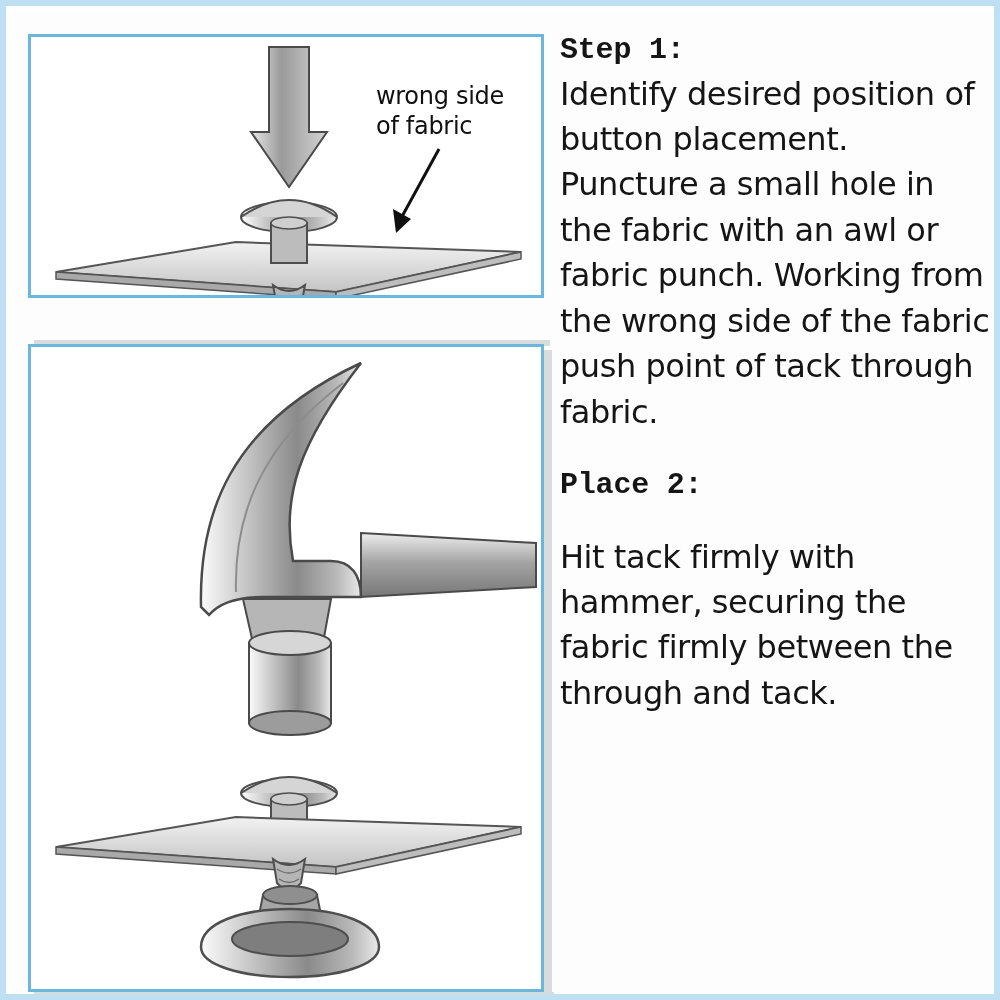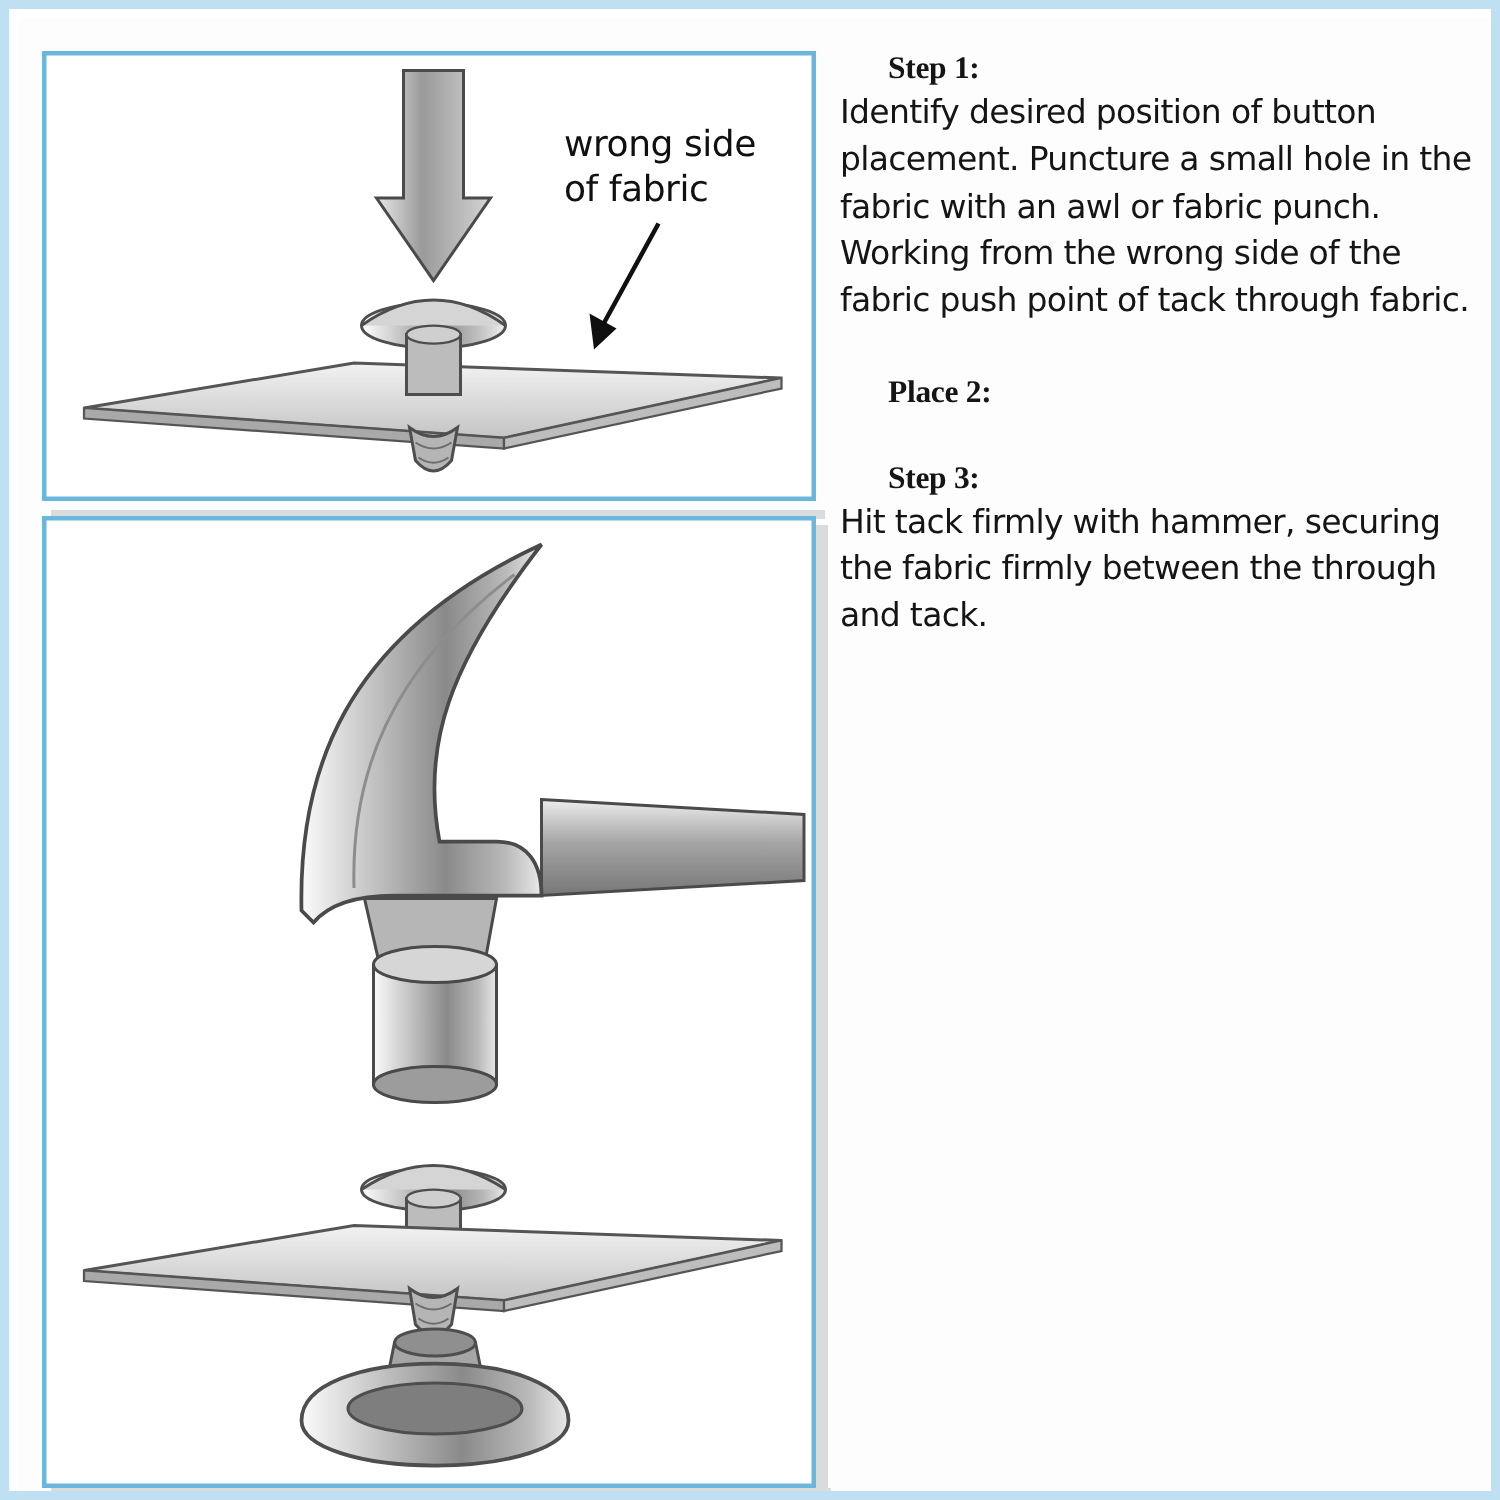--- a/index.html
+++ b/index.html
@@ -43,21 +43,21 @@
     position: absolute;
     background: #ffffff;
     border: 3px solid #6ab6dd;
     box-sizing: border-box;
     overflow: hidden;
   }
   .panel-1 {
     left: 8px;
     top: 12px;
     width: 516px;
-    height: 300px;
+    height: 264px;
   }
   .panel-2 {
     left: 8px;
     top: 322px;
     width: 516px;
     height: 648px;
   }
   .panel-shadow {
     position: absolute;
     background: #d9dcdd;
@@ -86,32 +86,31 @@
     position: absolute;
     left: 548px;
     top: 20px;
     width: 430px;
     height: 950px;
   }
   .step {
     margin-bottom: 26px;
   }
   .step-title {
-    font-family: Liberation Serif, serif;
+    font-family: Liberation Mono, monospace;
     font-weight: bold;
-    font-size: 21px;
+    font-size: 30px;
     color: #151515;
     line-height: 1.25;
     margin-bottom: 2px;
     letter-spacing: -0.2px;
-    margin-left: 32px;
   }
   .step-body {
     font-family: "DejaVu Sans", sans-serif;
-    font-size: 22px;
+    font-size: 32px;
     color: #151515;
     line-height: 1.42;
     letter-spacing: -0.45px;
     white-space: pre-line;
   }
   .step-2 { margin-top: 32px; }
   .step-3 { margin-top: 30px; }
 
   
   .fig-label {
@@ -259,19 +258,18 @@
       <div class="step step-1">
         <div class="step-title">Step 1:</div>
         <div class="step-body">Identify desired position of button placement. Puncture a small hole in the fabric with an awl or fabric punch. Working from the wrong side of the fabric push point of tack through fabric.</div>
       </div>
 
       <div class="step step-2">
         <div class="step-title">Place 2:</div>
       </div>
 
       <div class="step step-3">
-        <div class="step-title">Step 3:</div>
         <div class="step-body">Hit tack firmly with hammer, securing the fabric firmly between the through and tack.</div>
       </div>
 
     </div>
   </div>
 </div>
 
 </body></html>

